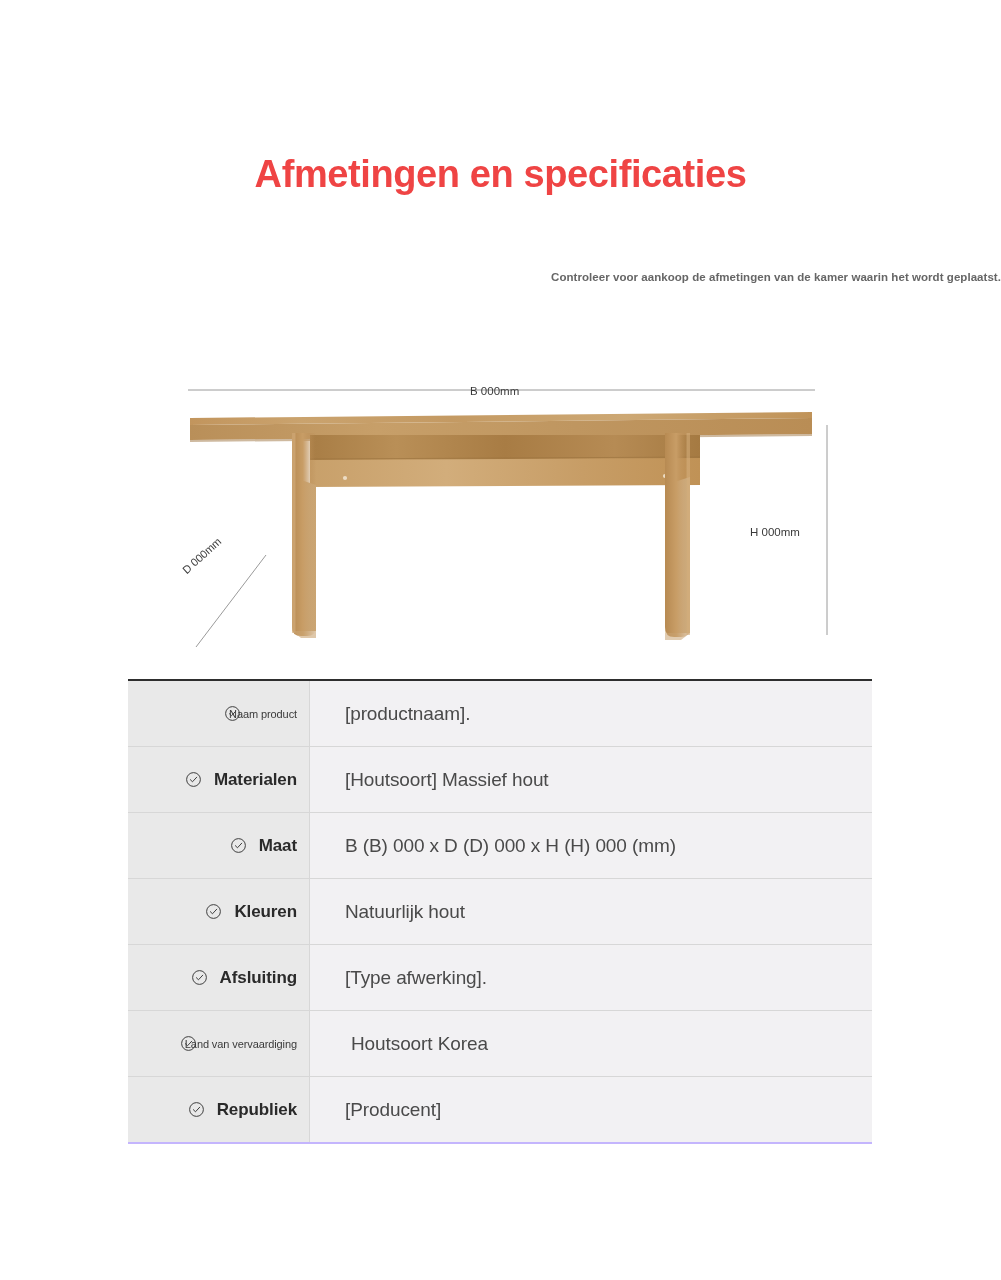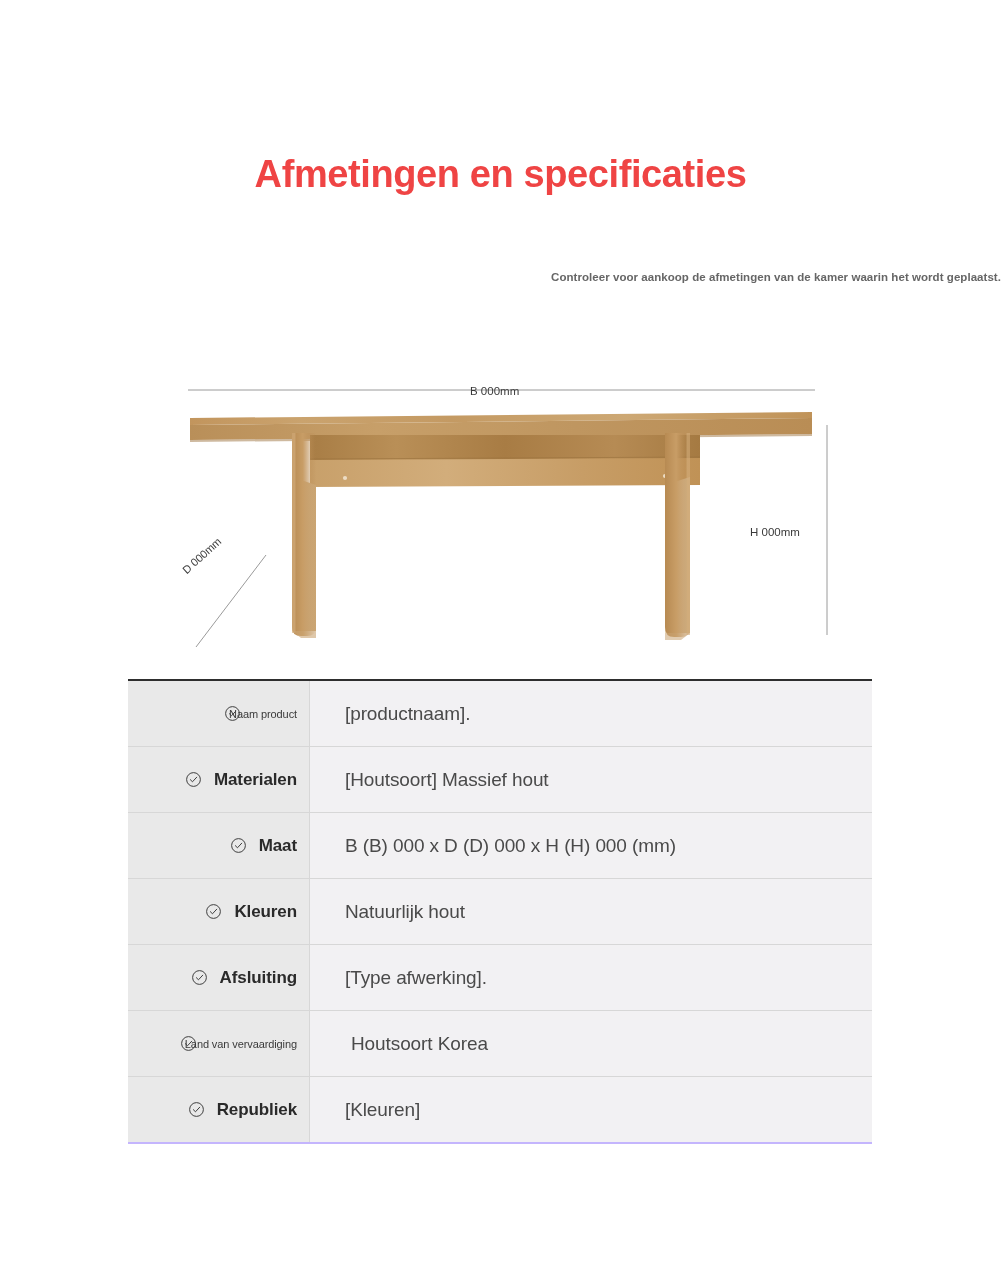--- a/index.html
+++ b/index.html
@@ -336,15 +336,15 @@
     <div class="spec-row">
       <div class="spec-label">
         <span class="check-icon">
           <svg viewBox="0 0 20 20" xmlns="http://www.w3.org/2000/svg">
             <circle cx="10" cy="10" r="8.1" fill="none" stroke="#3a3a3a" stroke-width="1.15"></circle>
             <path d="M6.3 10.2 L8.8 12.7 L13.8 7.3" fill="none" stroke="#3a3a3a" stroke-width="1.15" stroke-linecap="round" stroke-linejoin="round"></path>
           </svg>
         </span>
         <span class="lbl-text">Republiek</span>
       </div>
-      <div class="spec-value">[Kleuren]</div>
+      <div class="spec-value">[Producent]</div>
     </div>
   </div>
 
 </body></html>

